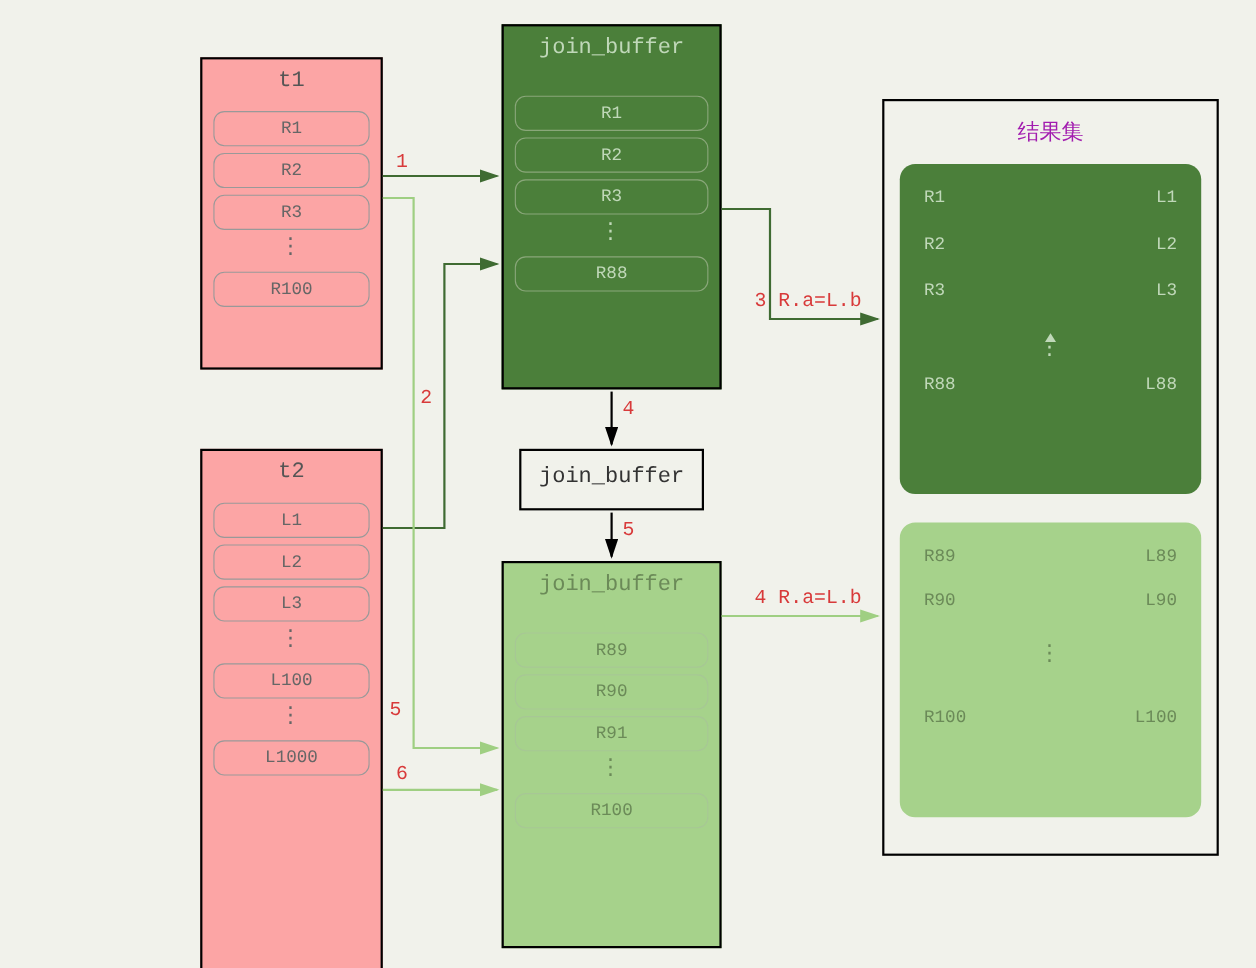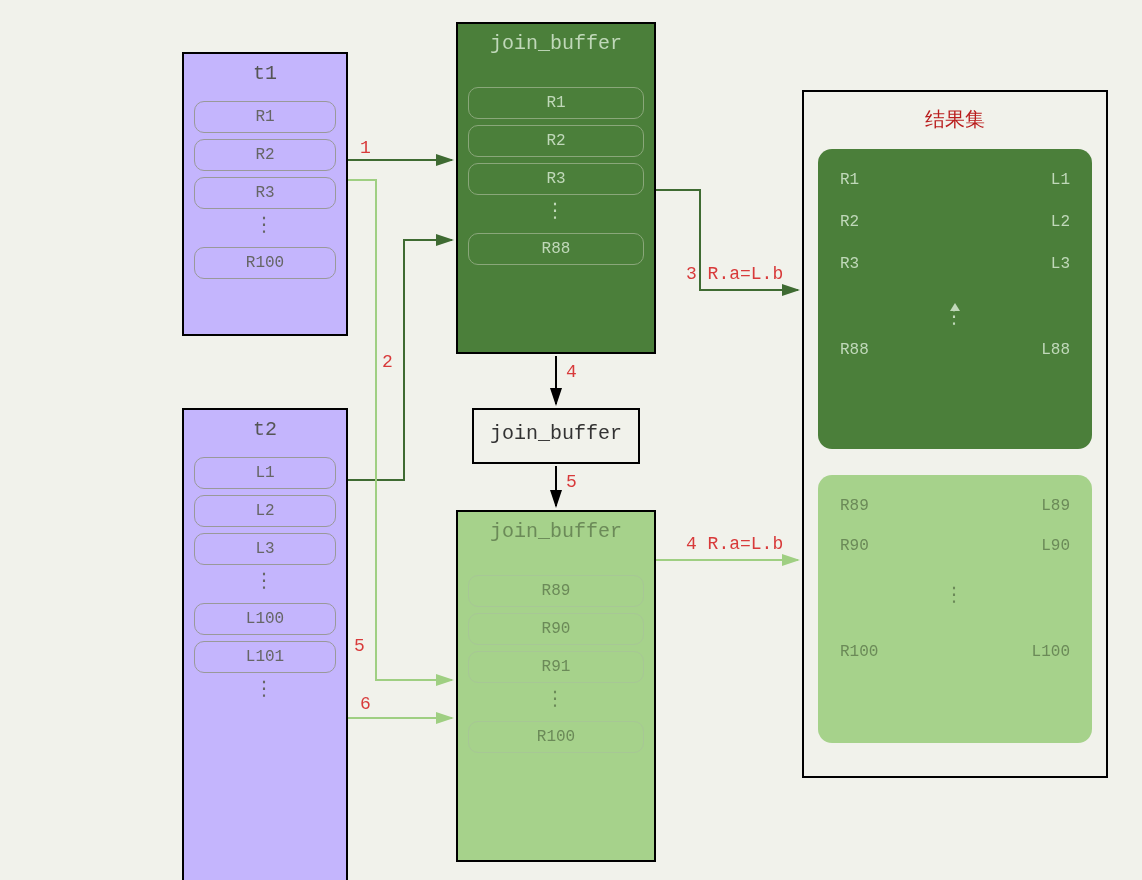--- a/index.html
+++ b/index.html
@@ -8,21 +8,21 @@
     background: #f1f2eb;
     font-family: "Courier New", monospace;
     position: relative;
     width: 1142px;
     height: 880px;
     overflow: hidden;
   }
   .box {
     position: absolute;
     border: 2px solid #000;
-    background: #c4b5fd;
+    background: #fca5a5;
     text-align: center;
   }
   .box-title {
     font-size: 20px;
     padding: 8px 0 6px;
     color: #555;
   }
   .box-title.dark { color: #c0d8b9; }
   .box-title.light { color: #6b8a58; }
   .row-stack { padding: 4px 10px 10px; }
@@ -58,21 +58,21 @@
   #t2 { left: 182px; top: 408px; width: 166px; height: 532px; }
   
   #jb1 { left: 456px; top: 22px; width: 200px; height: 332px; background:#4b7f3a; border-color:#000; }
   
   #jb2 { left: 472px; top: 408px; width: 168px; height: 56px; background:#f1f2eb; border-color:#000; }
   #jb2 .box-title{ padding: 12px 0; color:#333;}
   
   #jb3 { left: 456px; top: 510px; width: 200px; height: 352px; background:#a6d28b; border-color:#000; }
   
   #res { left: 802px; top: 90px; width: 306px; height: 688px; background:#f1f2eb; border-color:#000; }
-  .result-title { font-size: 20px; padding: 14px 0 10px; color:#b91c1c; font-family: sans-serif; font-weight:500;}
+  .result-title { font-size: 20px; padding: 14px 0 10px; color:#a21caf; font-family: sans-serif; font-weight:500;}
   .result-panel {
     margin: 6px 14px;
     border-radius: 14px;
     padding: 14px 14px;
     position: relative;
   }
   .result-panel.dark { background:#4b7f3a; }
   .result-panel.light { background:#a6d28b; }
   .rr {
     display: flex;
@@ -116,22 +116,22 @@
 </div>
 
 <div id="t2" class="box">
   <div class="box-title">t2</div>
   <div class="row-stack">
     <div class="record">L1</div>
     <div class="record">L2</div>
     <div class="record">L3</div>
     <div class="ellipsis">⋮</div>
     <div class="record">L100</div>
-    <div class="record">L101</div>
     <div class="ellipsis">⋮</div>
+    <div class="record">L1000</div>
   </div>
 </div>
 
 <div id="jb1" class="box">
   <div class="box-title dark">join_buffer</div>
   <div class="row-stack" style="padding-top:20px;">
     <div class="record dark">R1</div>
     <div class="record dark">R2</div>
     <div class="record dark">R3</div>
     <div class="ellipsis dark">⋮</div>

